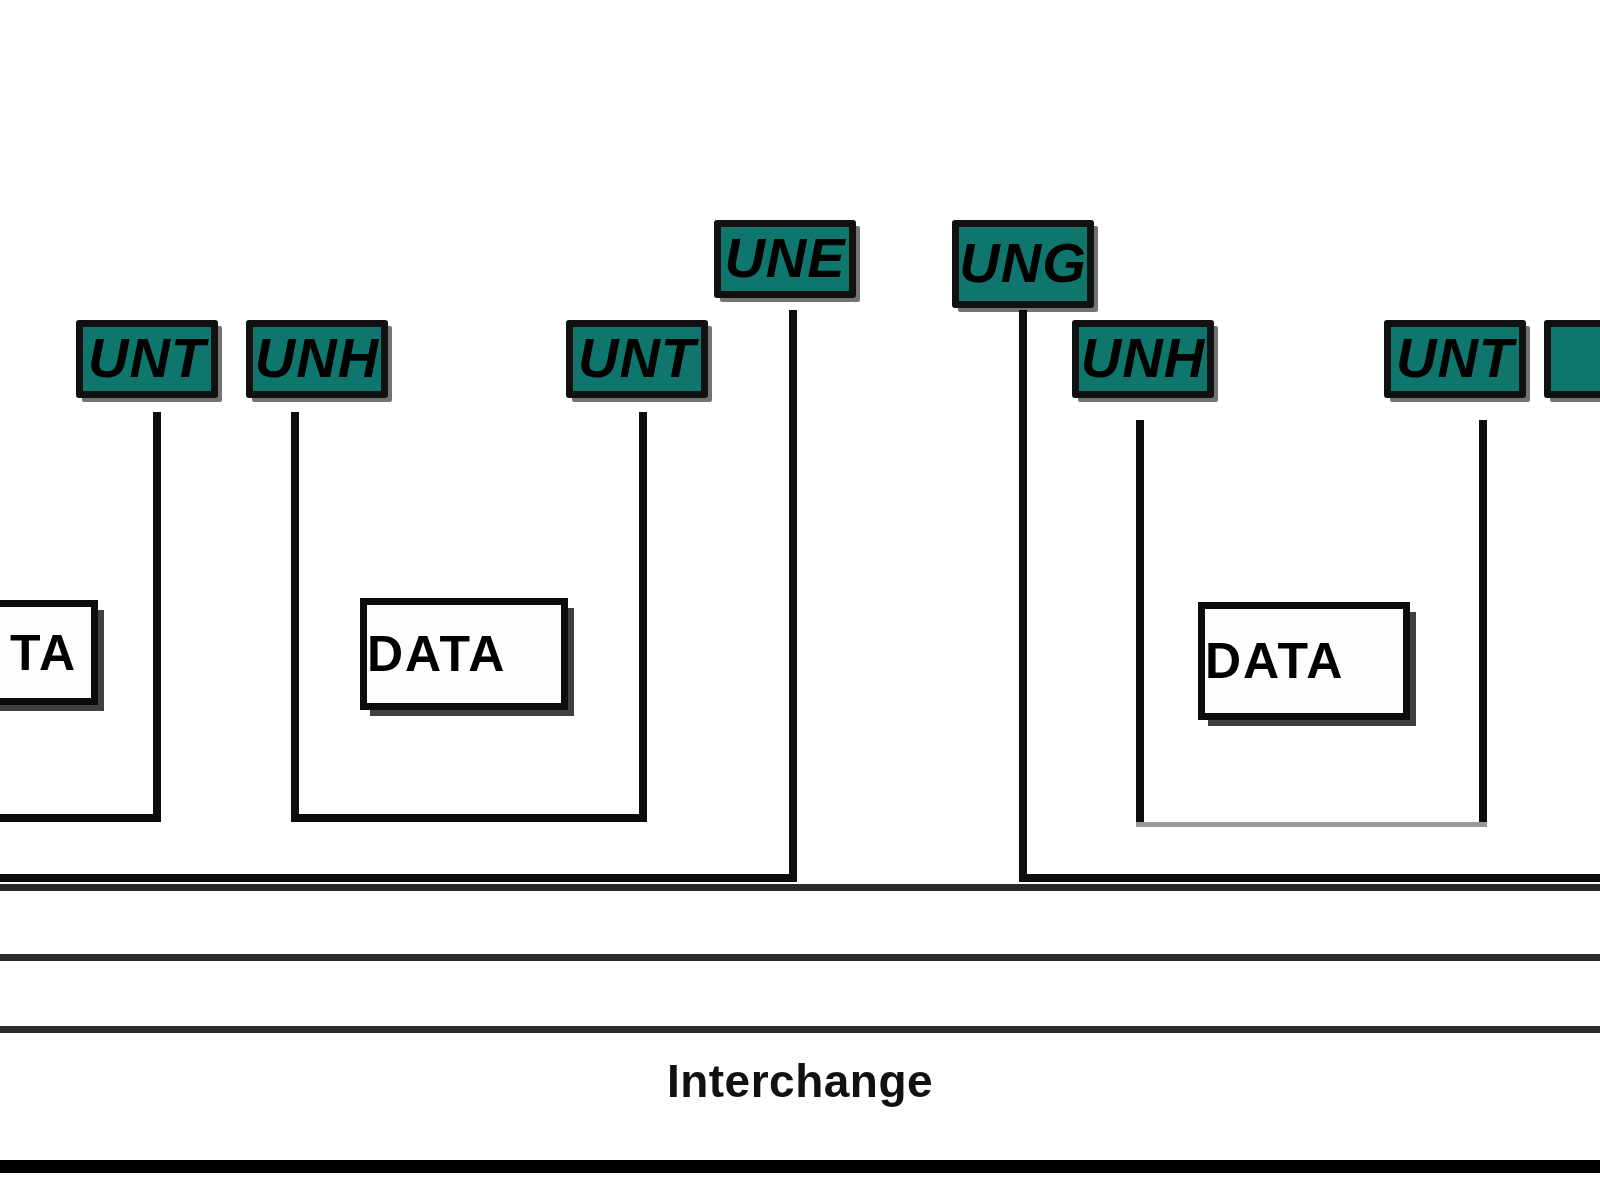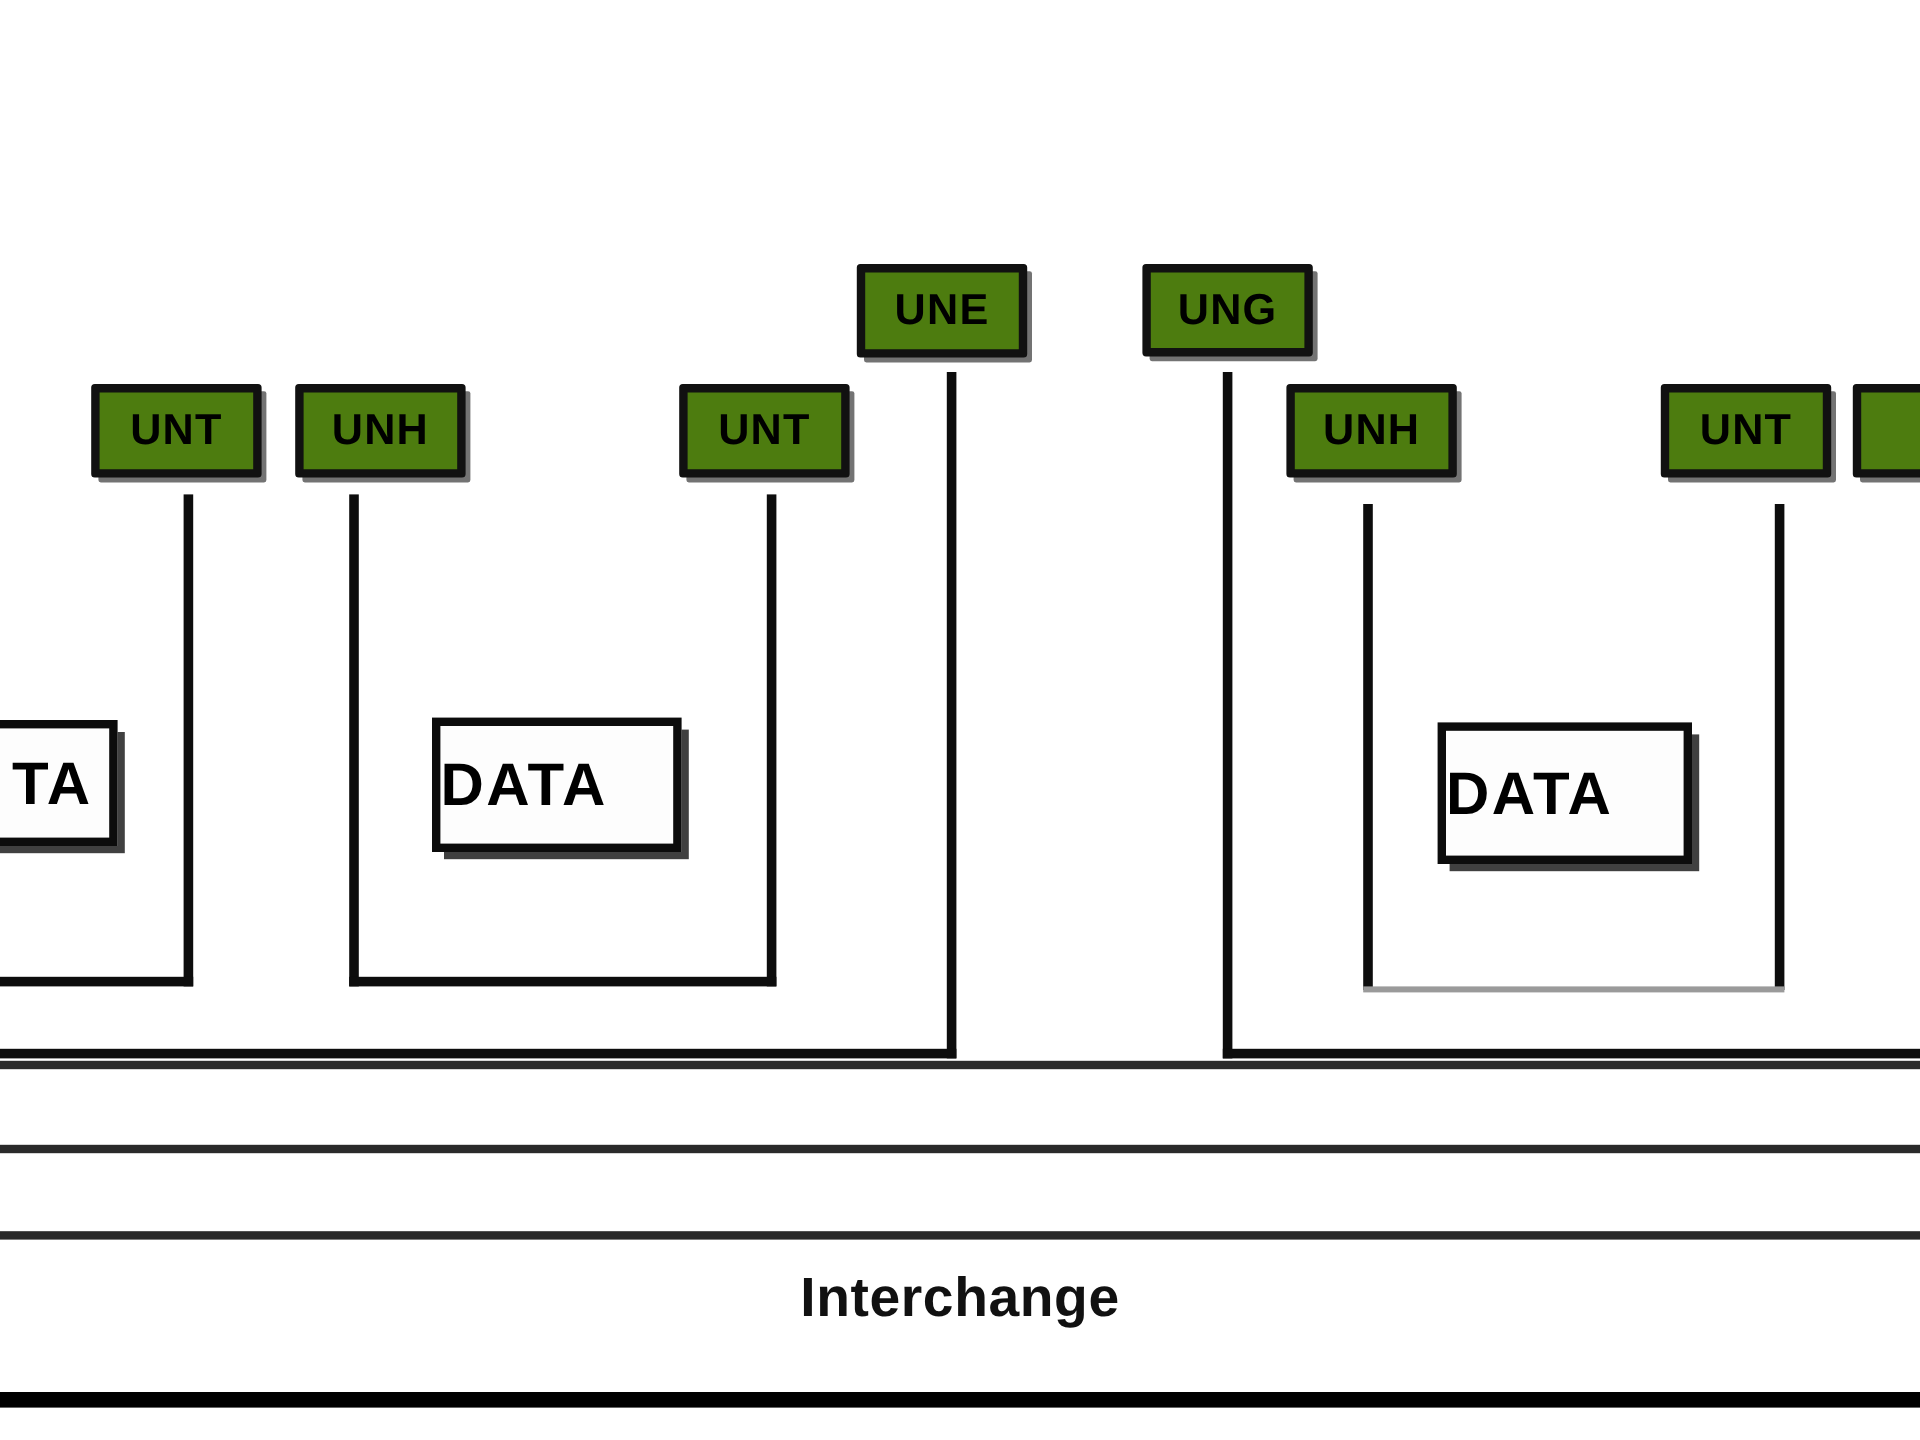--- a/index.html
+++ b/index.html
@@ -15,33 +15,34 @@
     width: 1600px;
     height: 1200px;
     background: #ffffff;
     overflow: hidden;
   }
 
   
   .seg-box {
     position: absolute;
     box-sizing: border-box;
-    background: #4d7c0f;
+    background: #0f766e;
     border: 7px solid #111111;
     border-radius: 3px;
     display: flex;
     align-items: center;
     justify-content: center;
     font-family: "Liberation Sans", sans-serif;
     font-weight: bold;
-    font-size: 36px;
+    font-size: 56px;
     letter-spacing: 1px;
     color: #000000;
     box-shadow: 5px 5px 0 -1px rgba(0,0,0,0.55);
     z-index: 6;
+    font-style: italic;
   }
   .seg-box .seg-label {
     line-height: 1;
     transform: translateY(-1px);
   }
 
   
   .data-box {
     position: absolute;
     box-sizing: border-box;
@@ -135,21 +136,21 @@
 
   <div class="hline" style="left:291px; top:814px; width:356px;"></div>
 
   <div class="seg-box" style="left:714px; top:220px; width:142px; height:78px;">
     <span class="seg-label">UNE</span>
   </div>
   <div class="vline" style="left:789px; top:310px; height:572px;"></div>
 
   <div class="hline" style="left:-40px; top:874px; width:837px;"></div>
 
-  <div class="seg-box" style="left:952px; top:220px; width:142px; height:77px;">
+  <div class="seg-box" style="left:952px; top:220px; width:142px; height:88px;">
     <span class="seg-label">UNG</span>
   </div>
   <div class="vline" style="left:1019px; top:310px; height:572px;"></div>
 
   <div class="hline" style="left:1019px; top:874px; width:621px;"></div>
 
   <div class="seg-box" style="left:1072px; top:320px; width:142px; height:78px;">
     <span class="seg-label">UNH</span>
   </div>
   <div class="vline" style="left:1136px; top:420px; height:405px;"></div>

